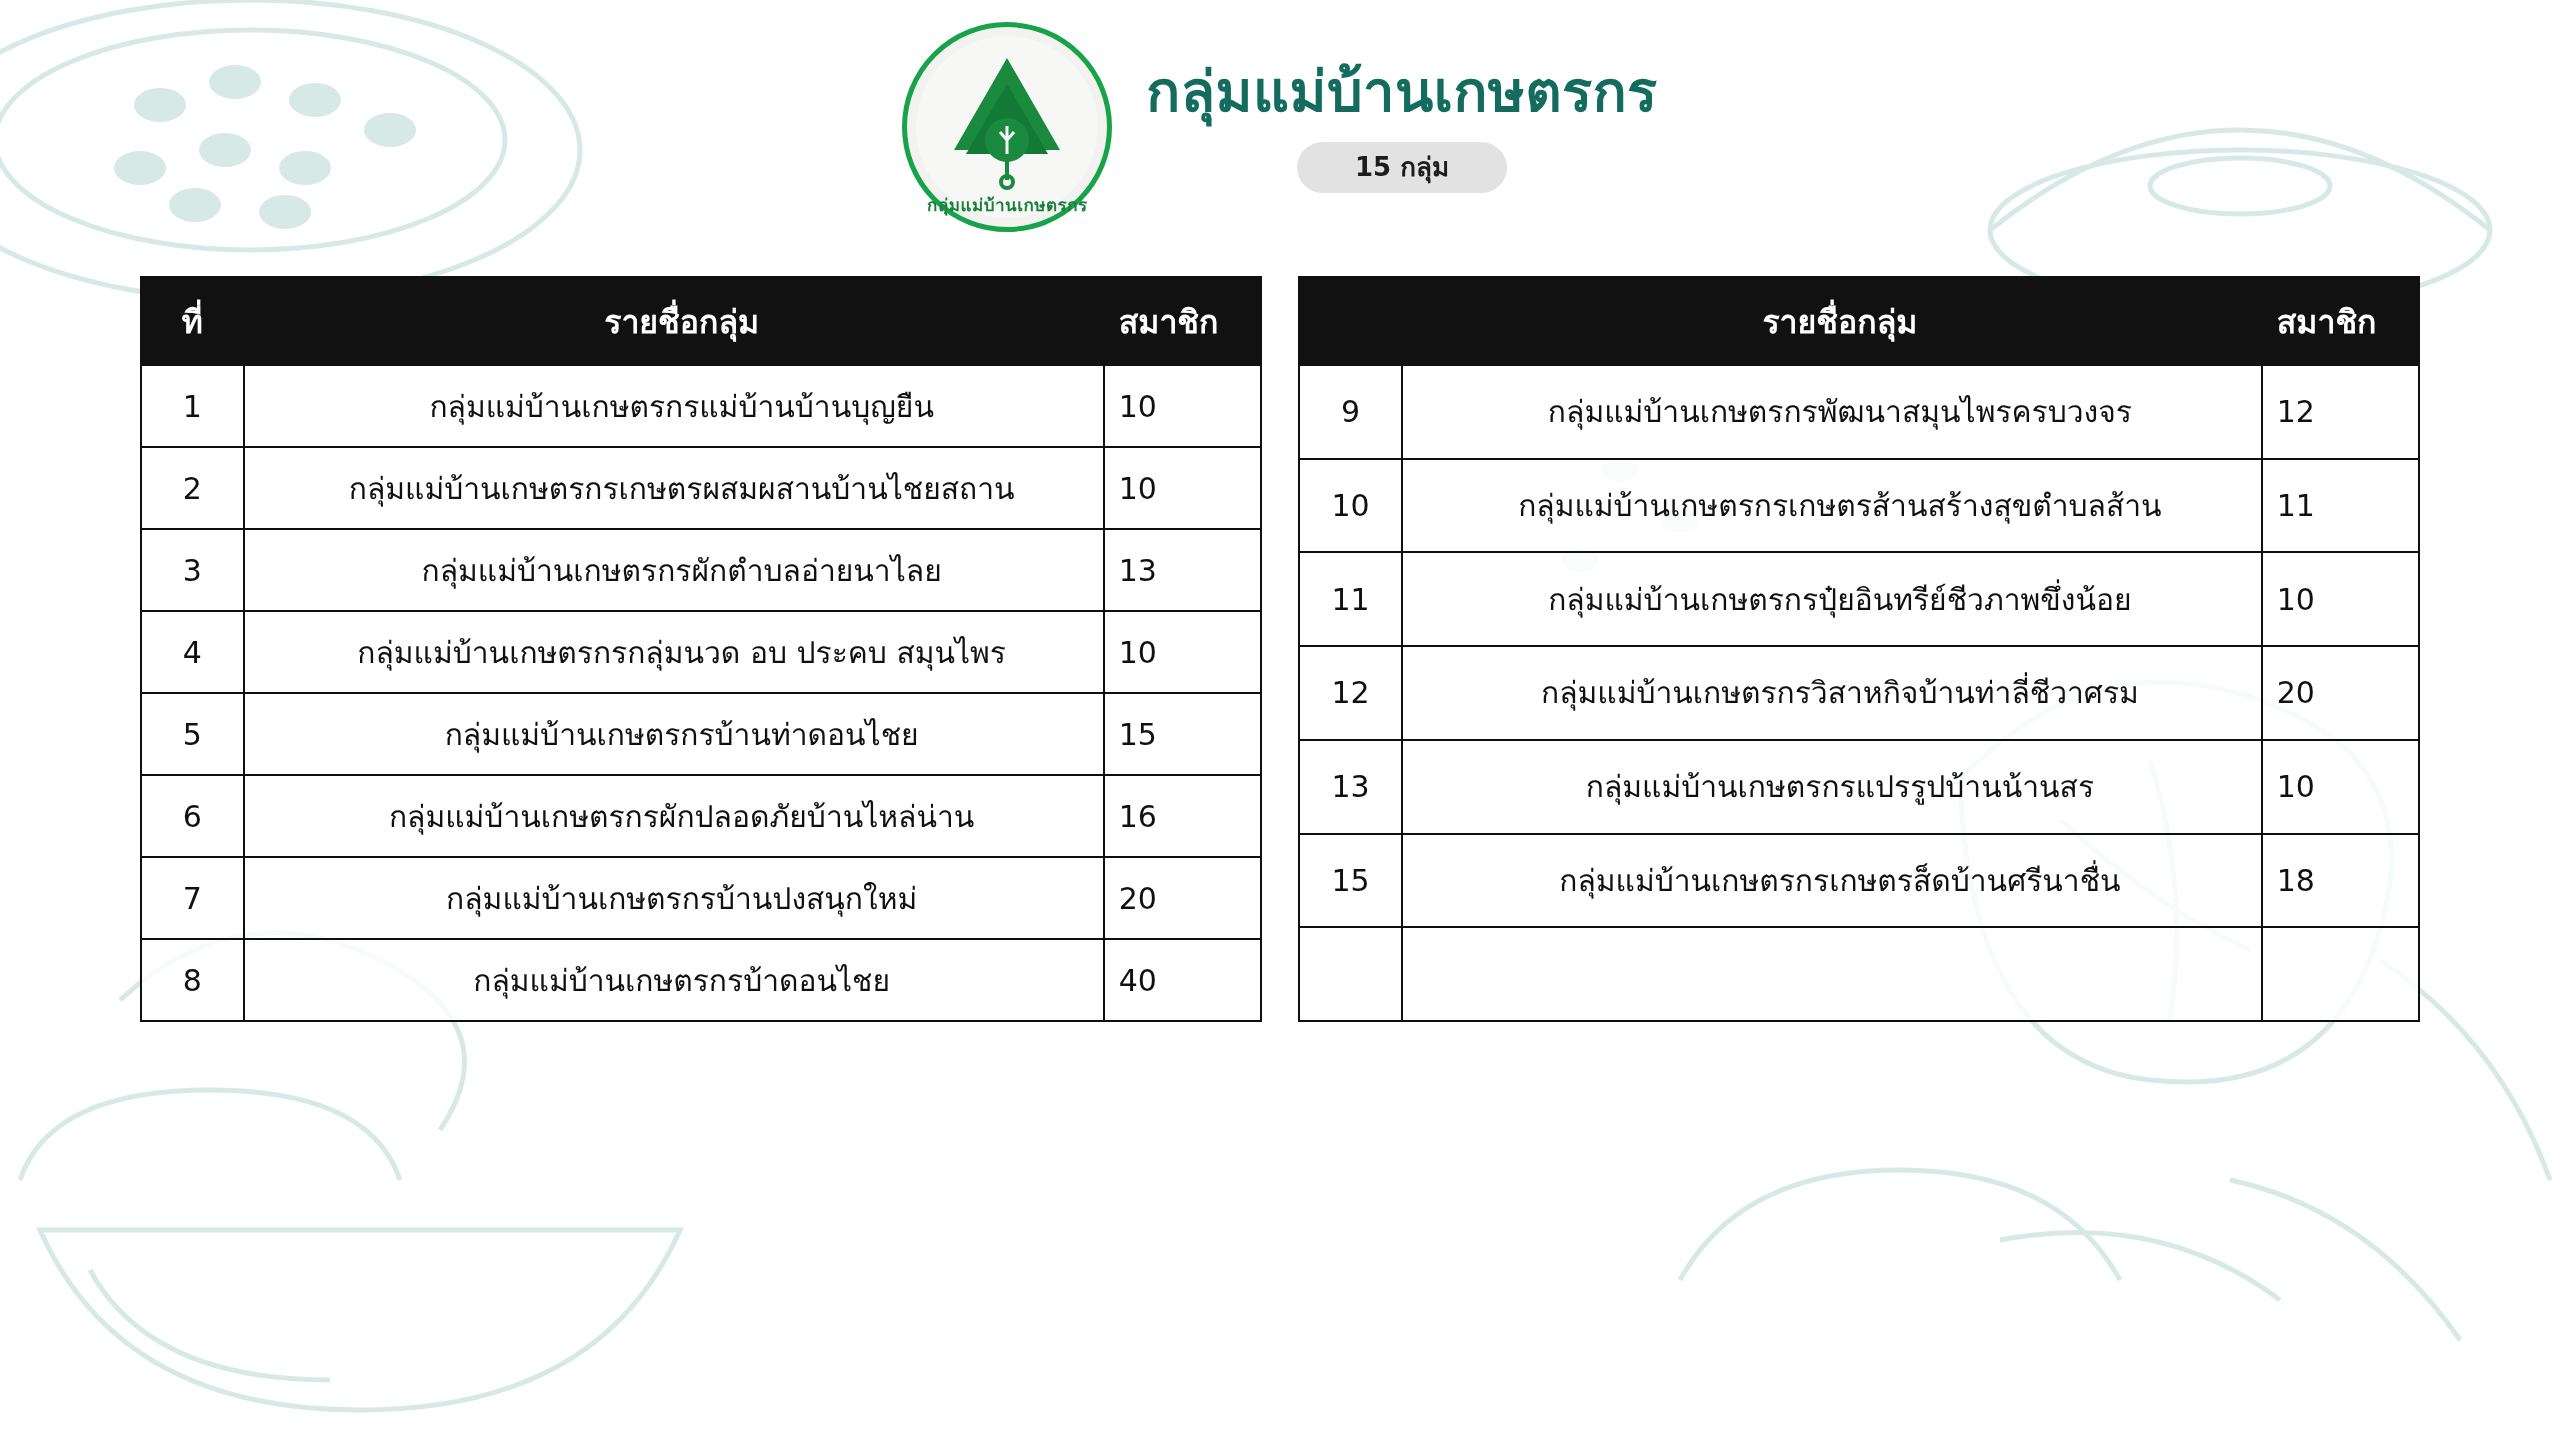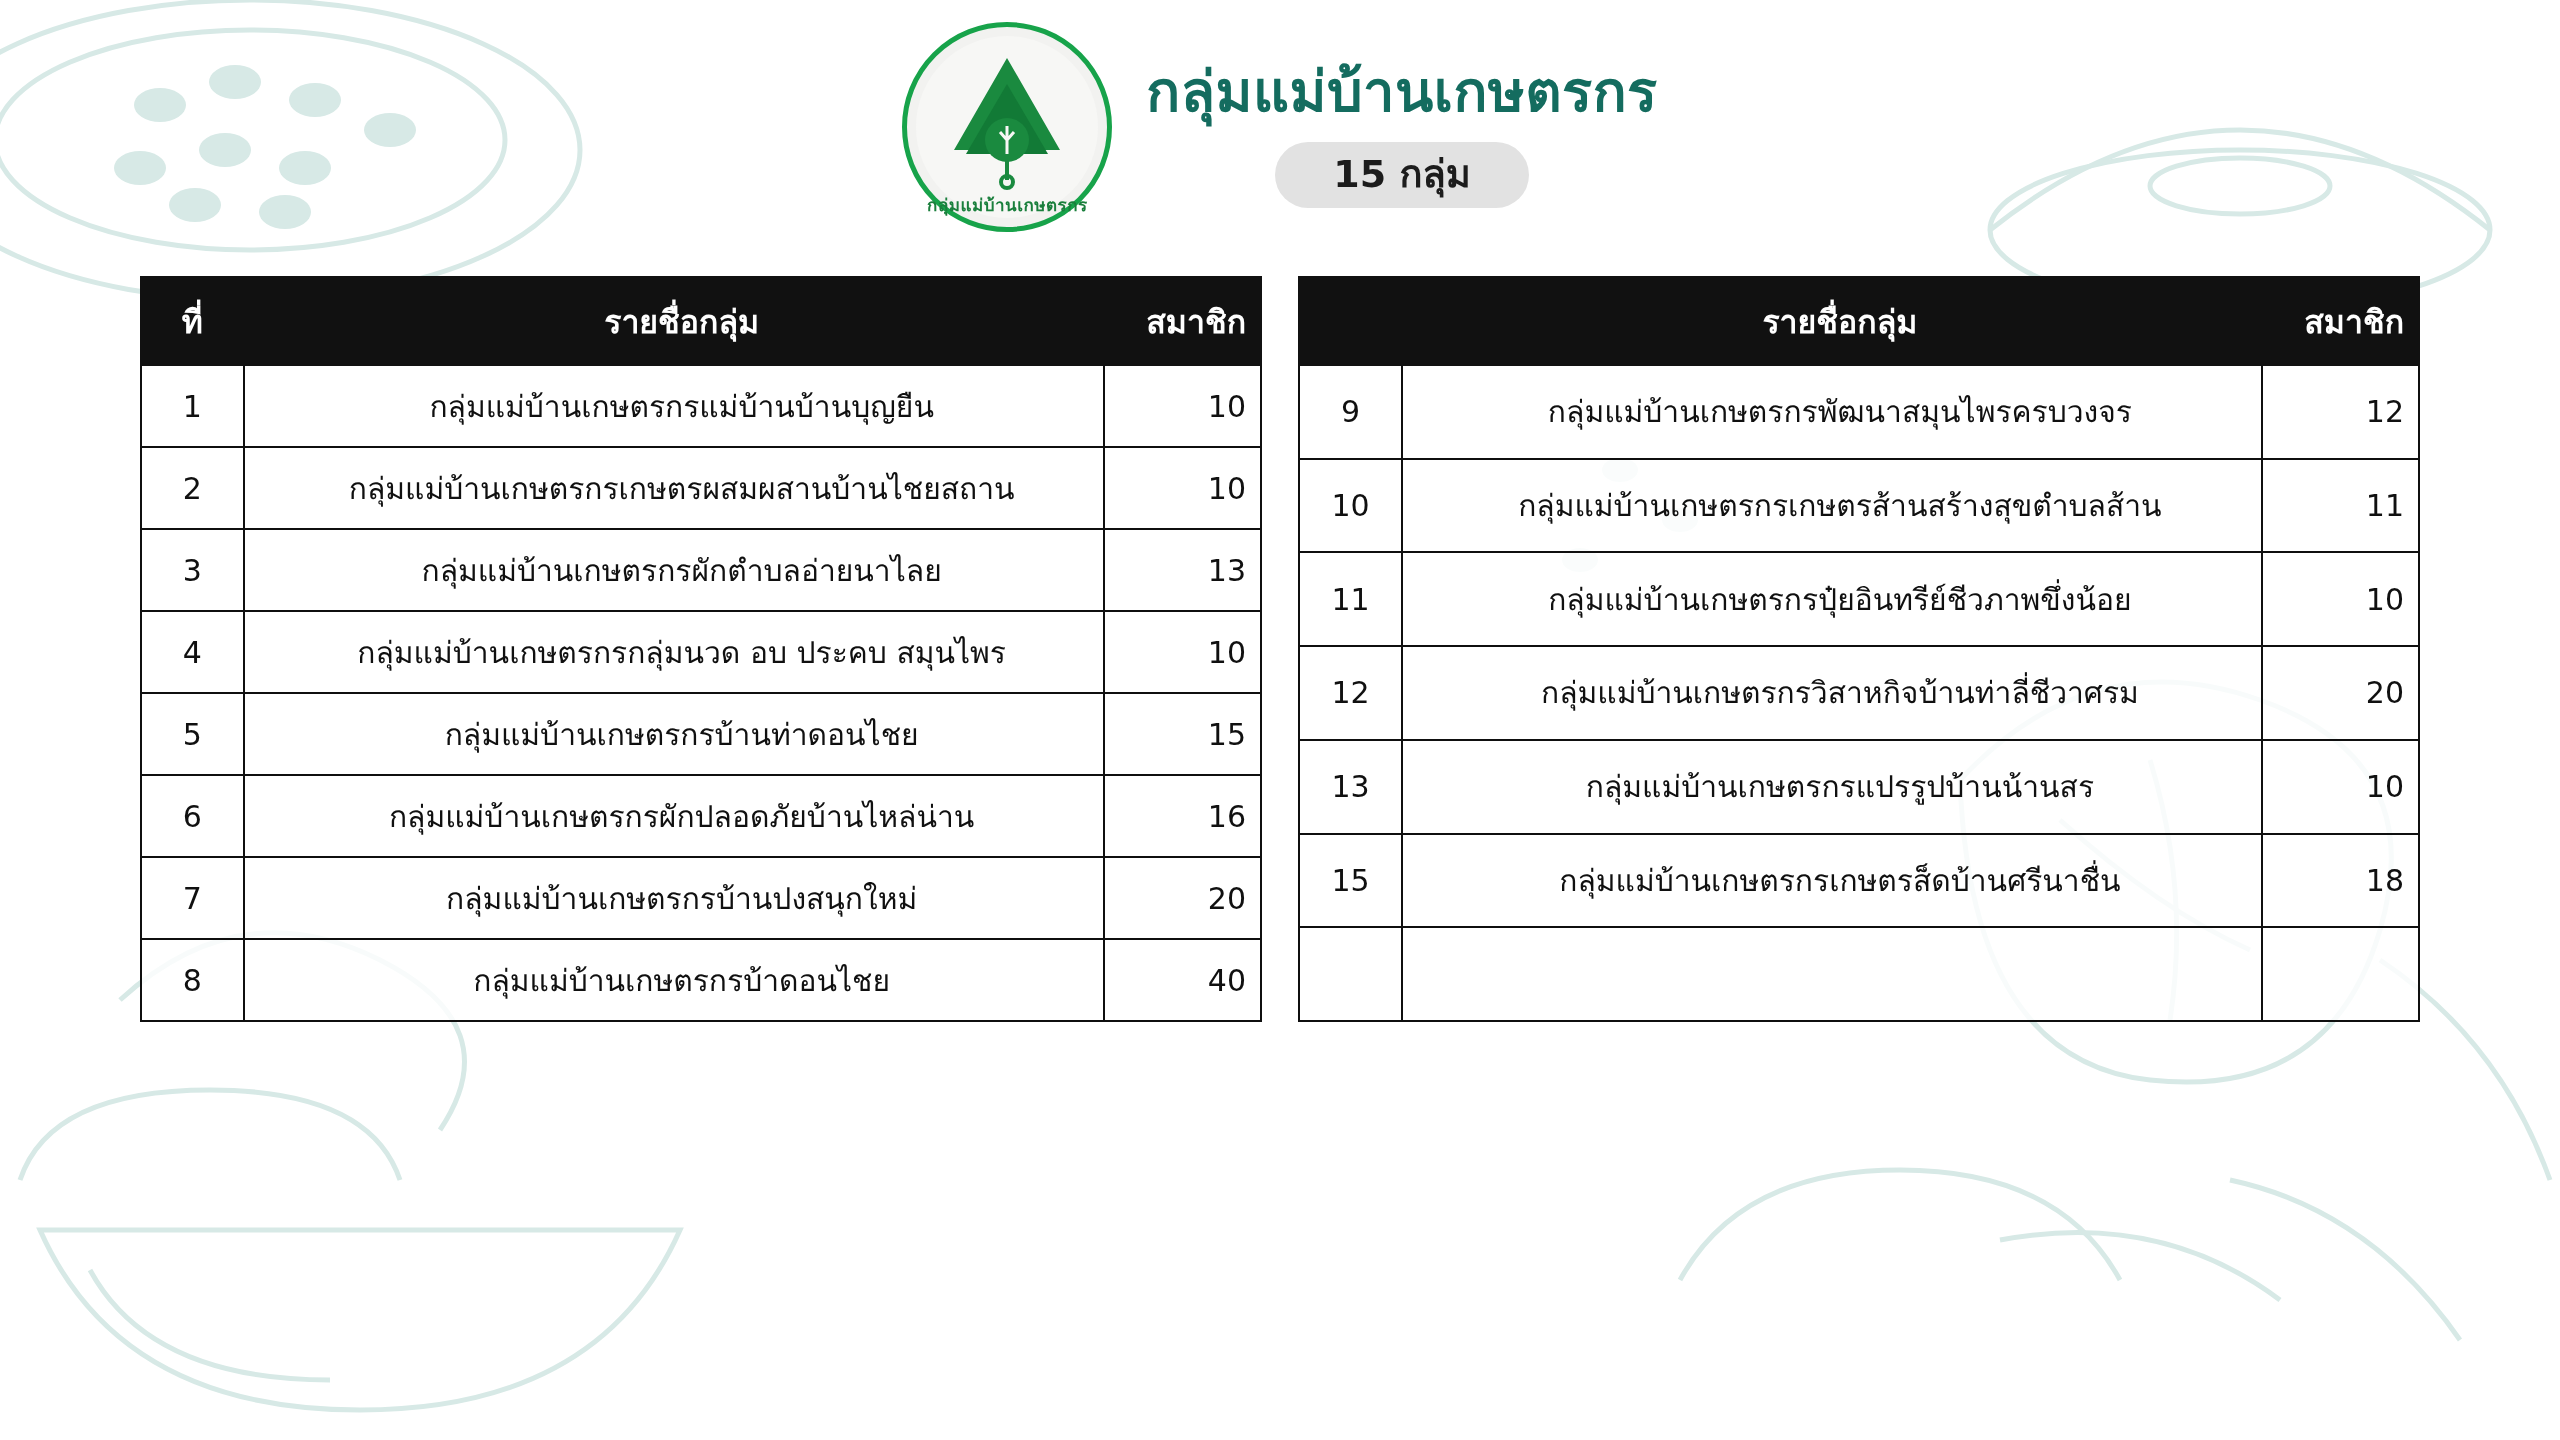--- a/index.html
+++ b/index.html
@@ -82,21 +82,21 @@
     color: #146c5f;
     line-height: 1.15;
     white-space: nowrap;
     margin: 0;
     letter-spacing: 0.5px;
   }
   .count-pill {
     margin-top: 18px;
     background: #e2e2e2;
     color: #1c1c1c;
-    font-size: 38px;
+    font-size: 26px;
     font-weight: 700;
     border-radius: 40px;
     padding: 9px 58px;
     line-height: 1.25;
   }
 
   
   .tables {
     position: relative;
     z-index: 2;
@@ -124,21 +124,21 @@
   table.group-table thead th {
     background: #111111;
     color: #ffffff;
     font-weight: 700;
     font-size: 32px;
     height: 88px;
     border-color: #111111;
   }
   .col-no     { width: 104px;  text-align: center; }
   .col-name   { width: 880px;  text-align: center; padding-left: 30px !important; }
-  .col-member { width: 158px;  text-align: right; }
+  .col-member { width: 158px;  text-align: left; }
 
   .tbl-right .col-no { width: 104px; }
   .tbl-right .col-name { width: 880px; }
   .tbl-right .col-member { width: 158px; }
 
   .empty-row td { height: 82px; }
 </style>
 </head>
 <body>
 

